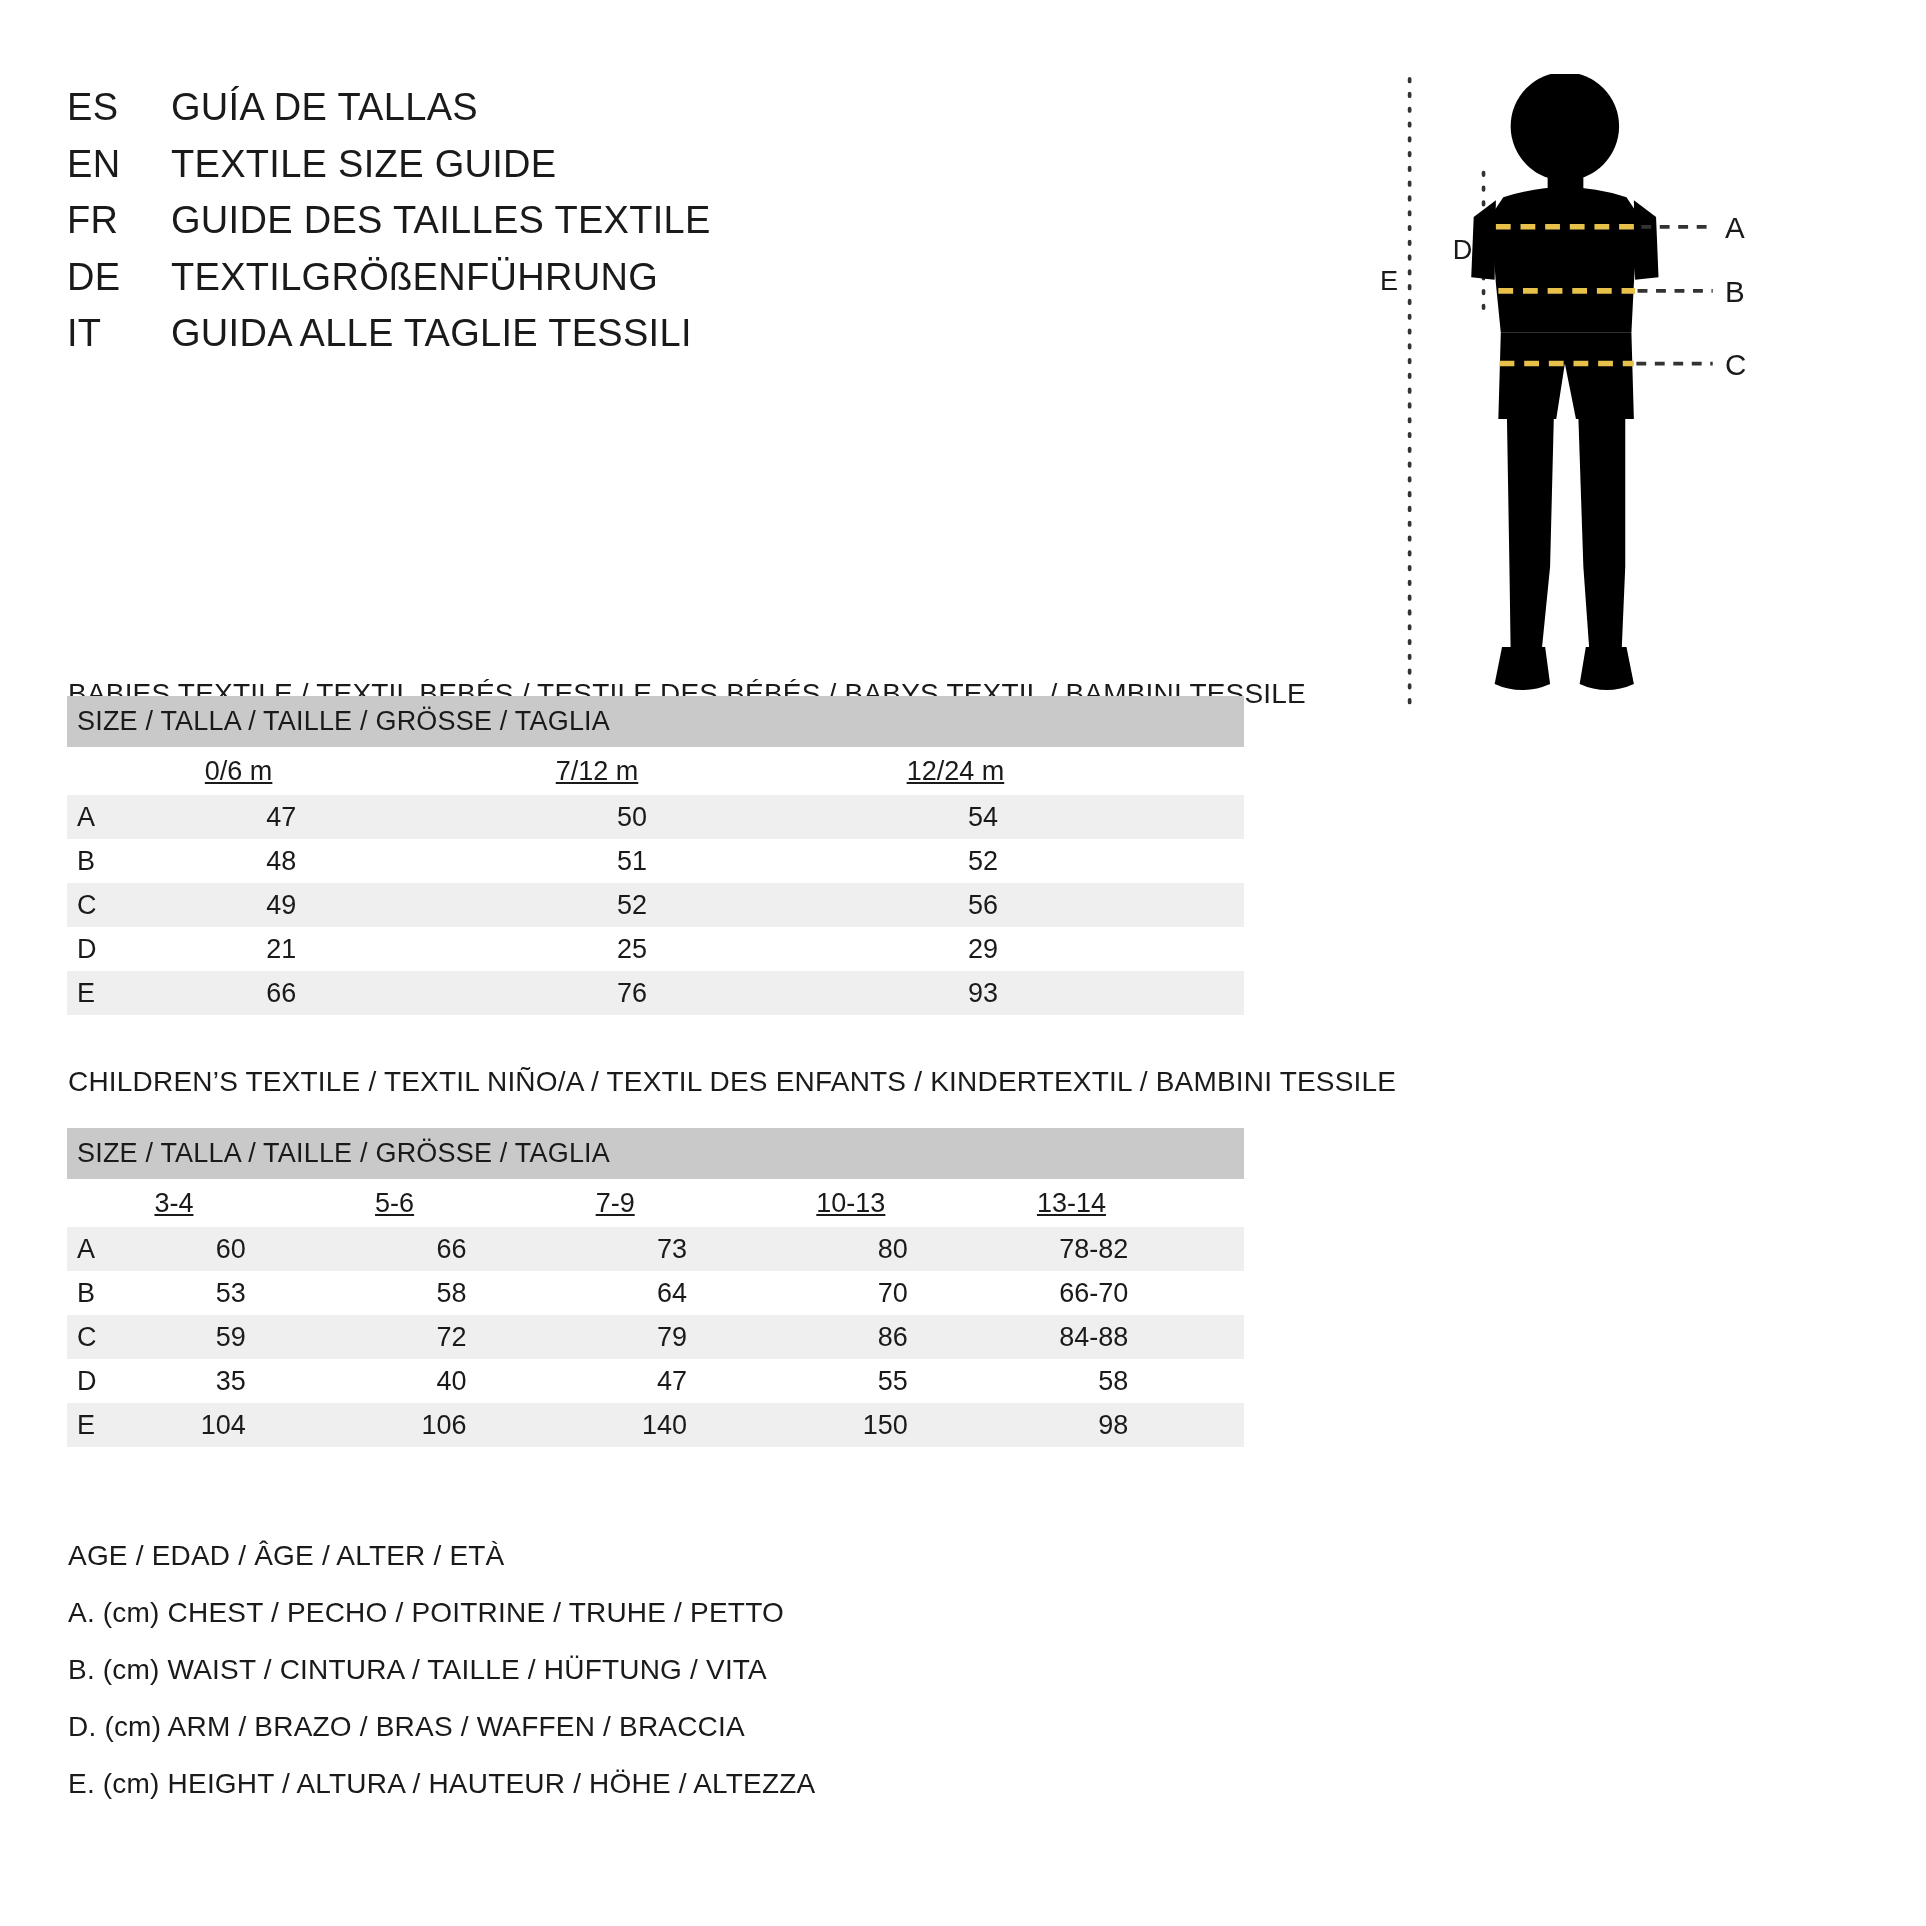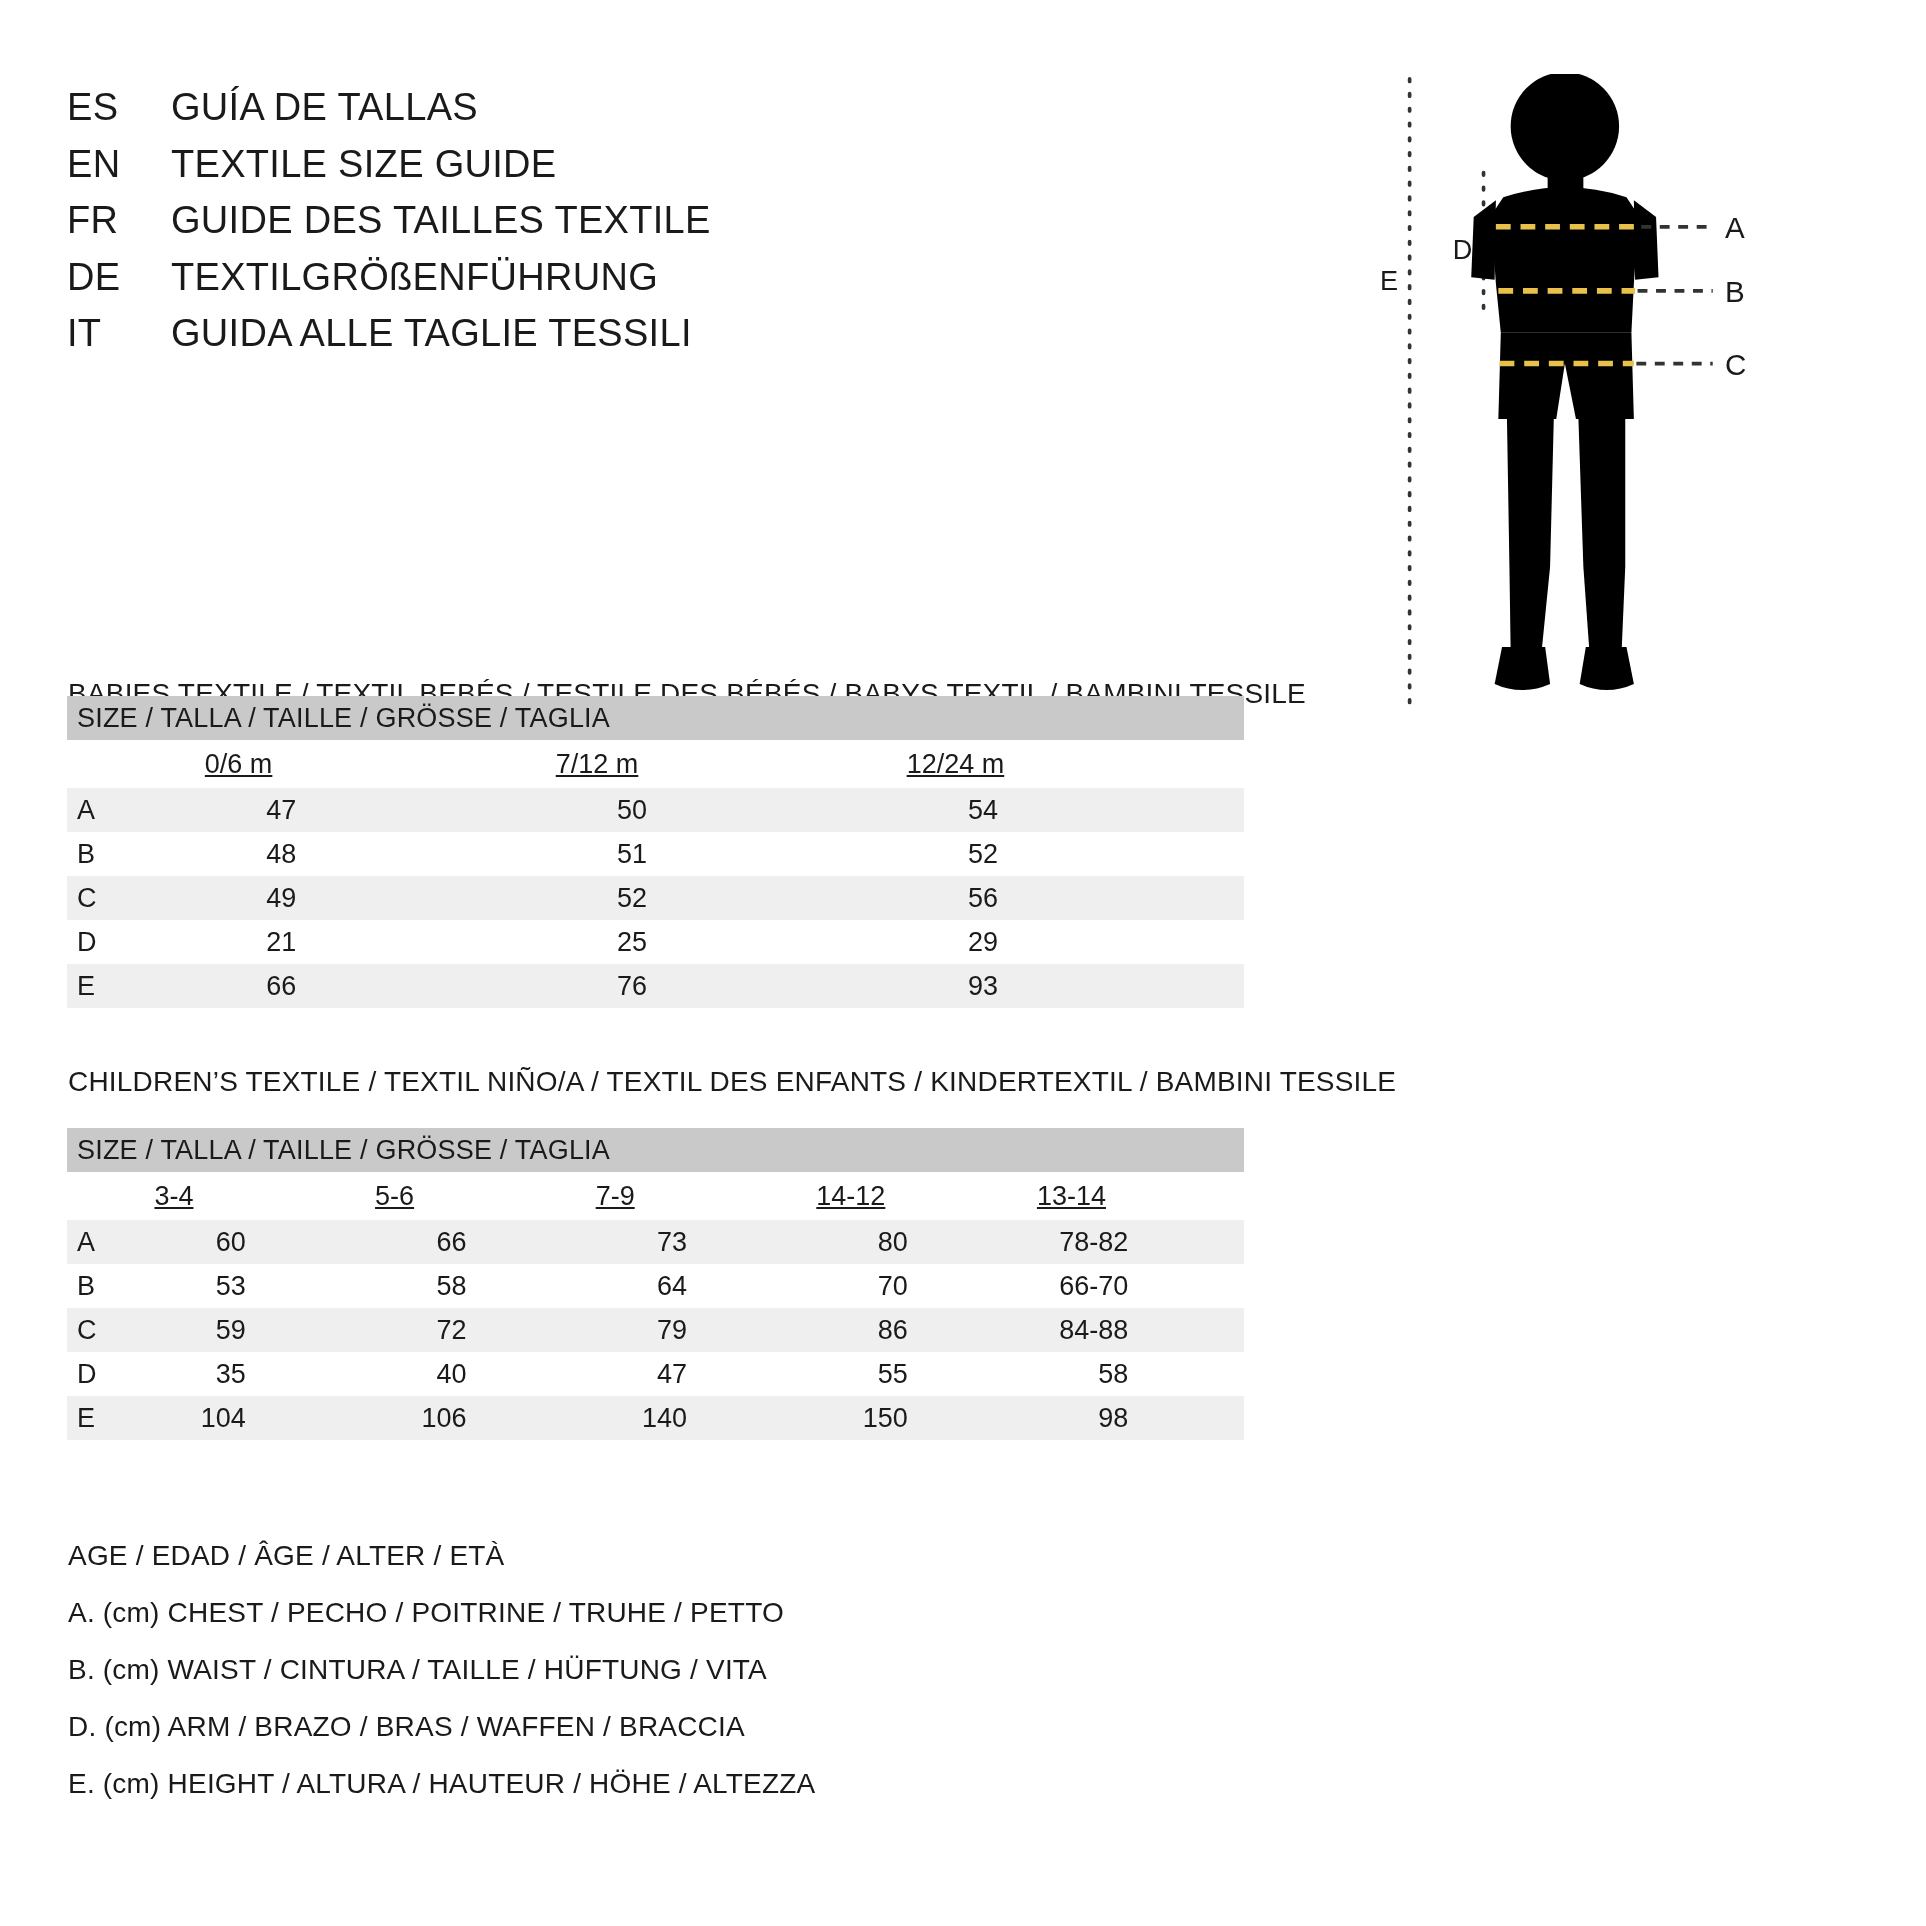--- a/index.html
+++ b/index.html
@@ -87,21 +87,21 @@
     padding: 0;
     margin: 0;
     font-weight: normal;
     text-align: left;
     height: 44px;
     vertical-align: middle;
   }
   .size-table .hdr-row td {
     background: #c9c9c9;
     font-size: 27px;
-    height: 44px;
+    height: 51px;
     padding-left: 10px;
     letter-spacing: 0.2px;
   }
   .size-table .sub-row td {
     background: #ffffff;
     height: 48px;
   }
   .size-table tr.shade td { background: #efefef; }
   .size-table tr.plain td { background: #ffffff; }
 
@@ -255,21 +255,21 @@
   <table class="size-table" id="children-table">
     <tbody>
         <tr class="hdr-row">
       <td colspan="6">SIZE / TALLA / TAILLE / GRÖSSE / TAGLIA</td>
     </tr>
     <tr class="sub-row">
       <td class="col-label"></td>
       <td class="children-col"><span class="h">3-4</span></td>
       <td class="children-col"><span class="h">5-6</span></td>
       <td class="children-col"><span class="h">7-9</span></td>
-      <td class="children-col"><span class="h">14-12</span></td>
+      <td class="children-col"><span class="h">10-13</span></td>
       <td class="children-col"><span class="h">13-14</span></td>
     </tr>
     <tr class="shade">
       <td class="col-label">A</td>
       <td class="col-val children-col"><span class="v">60</span></td>
       <td class="col-val children-col"><span class="v">66</span></td>
       <td class="col-val children-col"><span class="v">73</span></td>
       <td class="col-val children-col"><span class="v">80</span></td>
       <td class="col-val children-col"><span class="v">78-82</span></td>
     </tr>

